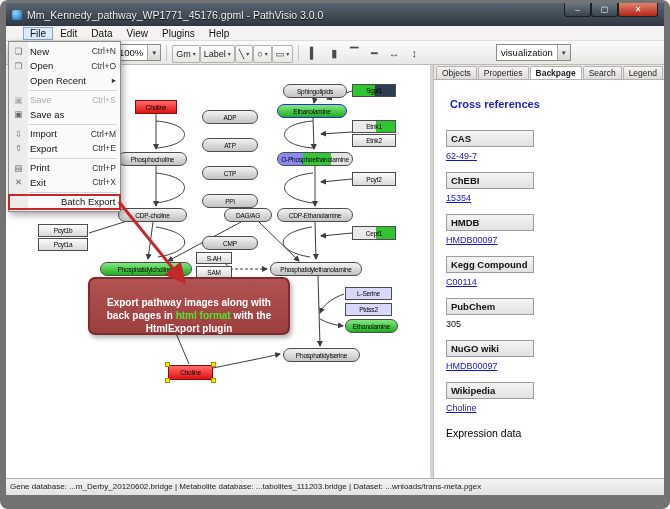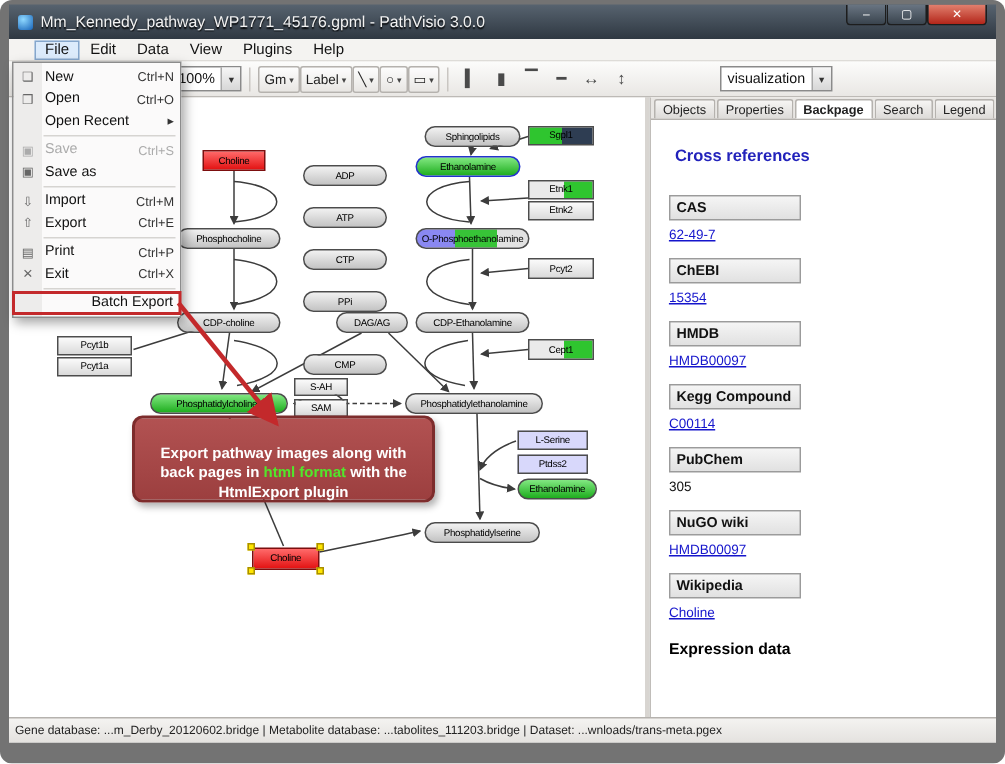--- a/index.html
+++ b/index.html
@@ -31,38 +31,38 @@
   .tb-btn.disabled { color:#b5b5b5; }
   .tb-sep { width:1px; height:16px; background:#c9c6c2; margin:0 3px; }
   .tb-label { font-size:9.5px; color:#222; margin:0 2px; }
   .combo { display:inline-flex; align-items:center; height:17px; background:#fff; border:1px solid #8a8a8a; font-size:9.5px; }
   .combo-val { padding:0 4px; min-width:32px; color:#111; white-space:nowrap; }
   .combo-btn { width:13px; align-self:stretch; background:linear-gradient(#f6f6f6,#d7d7d7); border-left:1px solid #a8a8a8;
     display:flex; align-items:center; justify-content:center; font-size:7px; color:#333; }
   .tool-dd { display:inline-flex; align-items:center; height:18px; border:1px solid #b5b2ae; border-radius:2px;
     background:linear-gradient(#fdfdfd,#e8e6e3); font-size:9px; color:#222; padding:0 3px; gap:2px; }
   .dd-arrow { font-size:6px; color:#444; }
-  .viz-combo { position:absolute; left:474px; top:3px; }
+  .viz-combo { position:absolute; left:490px; top:3px; }
 
   .main { position:relative; display:flex; height:calc(100% - 15px - 24px - 17px); }
   .canvas { position:relative; width:447px; background:#ffffff; overflow:hidden; }
   .edges { position:absolute; left:0; top:0; }
   .splitter { width:3px; background:#d8d5d1; }
   .sidebar { flex:1; background:#ffffff; border-left:1px solid #c0bdb9; display:flex; flex-direction:column; }
   .tabs { display:flex; height:15px; background:#e9e7e4; border-bottom:1px solid #b5b2ae; padding:1px 1px 0 1px; }
   .tab { font-size:8.5px; padding:1px 5px; border:1px solid #b5b2ae; border-bottom:none; margin-left:1px;
     background:linear-gradient(#f6f5f4,#dddbd8); border-radius:2px 2px 0 0; color:#222; white-space:nowrap; }
   .tab.active { background:#fff; font-weight:bold; position:relative; z-index:2; }
   .panel { flex:1; padding:4px 12px; background:#fff; overflow:hidden; }
   .xref-heading { color:#2222bb; font-weight:bold; font-size:11px; margin:14px 0 20px 4px; }
   .xref-box { width:88px; background:linear-gradient(#f5f5f5,#e1e1e1); border:1px solid #9b9b9b; font-size:9.5px;
     font-weight:bold; color:#111; padding:2px 4px; margin-bottom:4px; }
   .xref-link { font-size:9px; color:#1515cc; text-decoration:underline; margin-bottom:11px; cursor:pointer; width:fit-content; }
   .xref-value { font-size:9px; color:#111; margin-bottom:11px; }
-  .xref-footer { font-weight:bold; font-size:10.5px; color:#000; margin-top:14px; }
+  .xref-footer { font-weight:normal; font-size:10.5px; color:#000; margin-top:14px; }
 
   .statusbar { height:17px; background:linear-gradient(#f4f3f1,#e4e2df); border-top:1px solid #b5b2ae;
     font-size:8px; color:#222; padding:3px 4px; white-space:nowrap; overflow:hidden; }
 
   
   .filemenu { position:absolute; left:2px; top:15px; width:113px; border:1px solid #8c8c8c; z-index:50;
     background:linear-gradient(90deg,#edeceb 0 19px,#fbfafa 19px); box-shadow:2px 3px 7px rgba(0,0,0,.35); padding:2px 0; }
   .menu-item { display:flex; align-items:center; height:14.5px; font-size:9.5px; padding:0 4px 0 2px; }
   .mi-icon { width:15px; font-size:8.5px; text-align:center; color:#666; }
   .mi-label { flex:1; padding-left:4px; color:#111; white-space:nowrap; }

